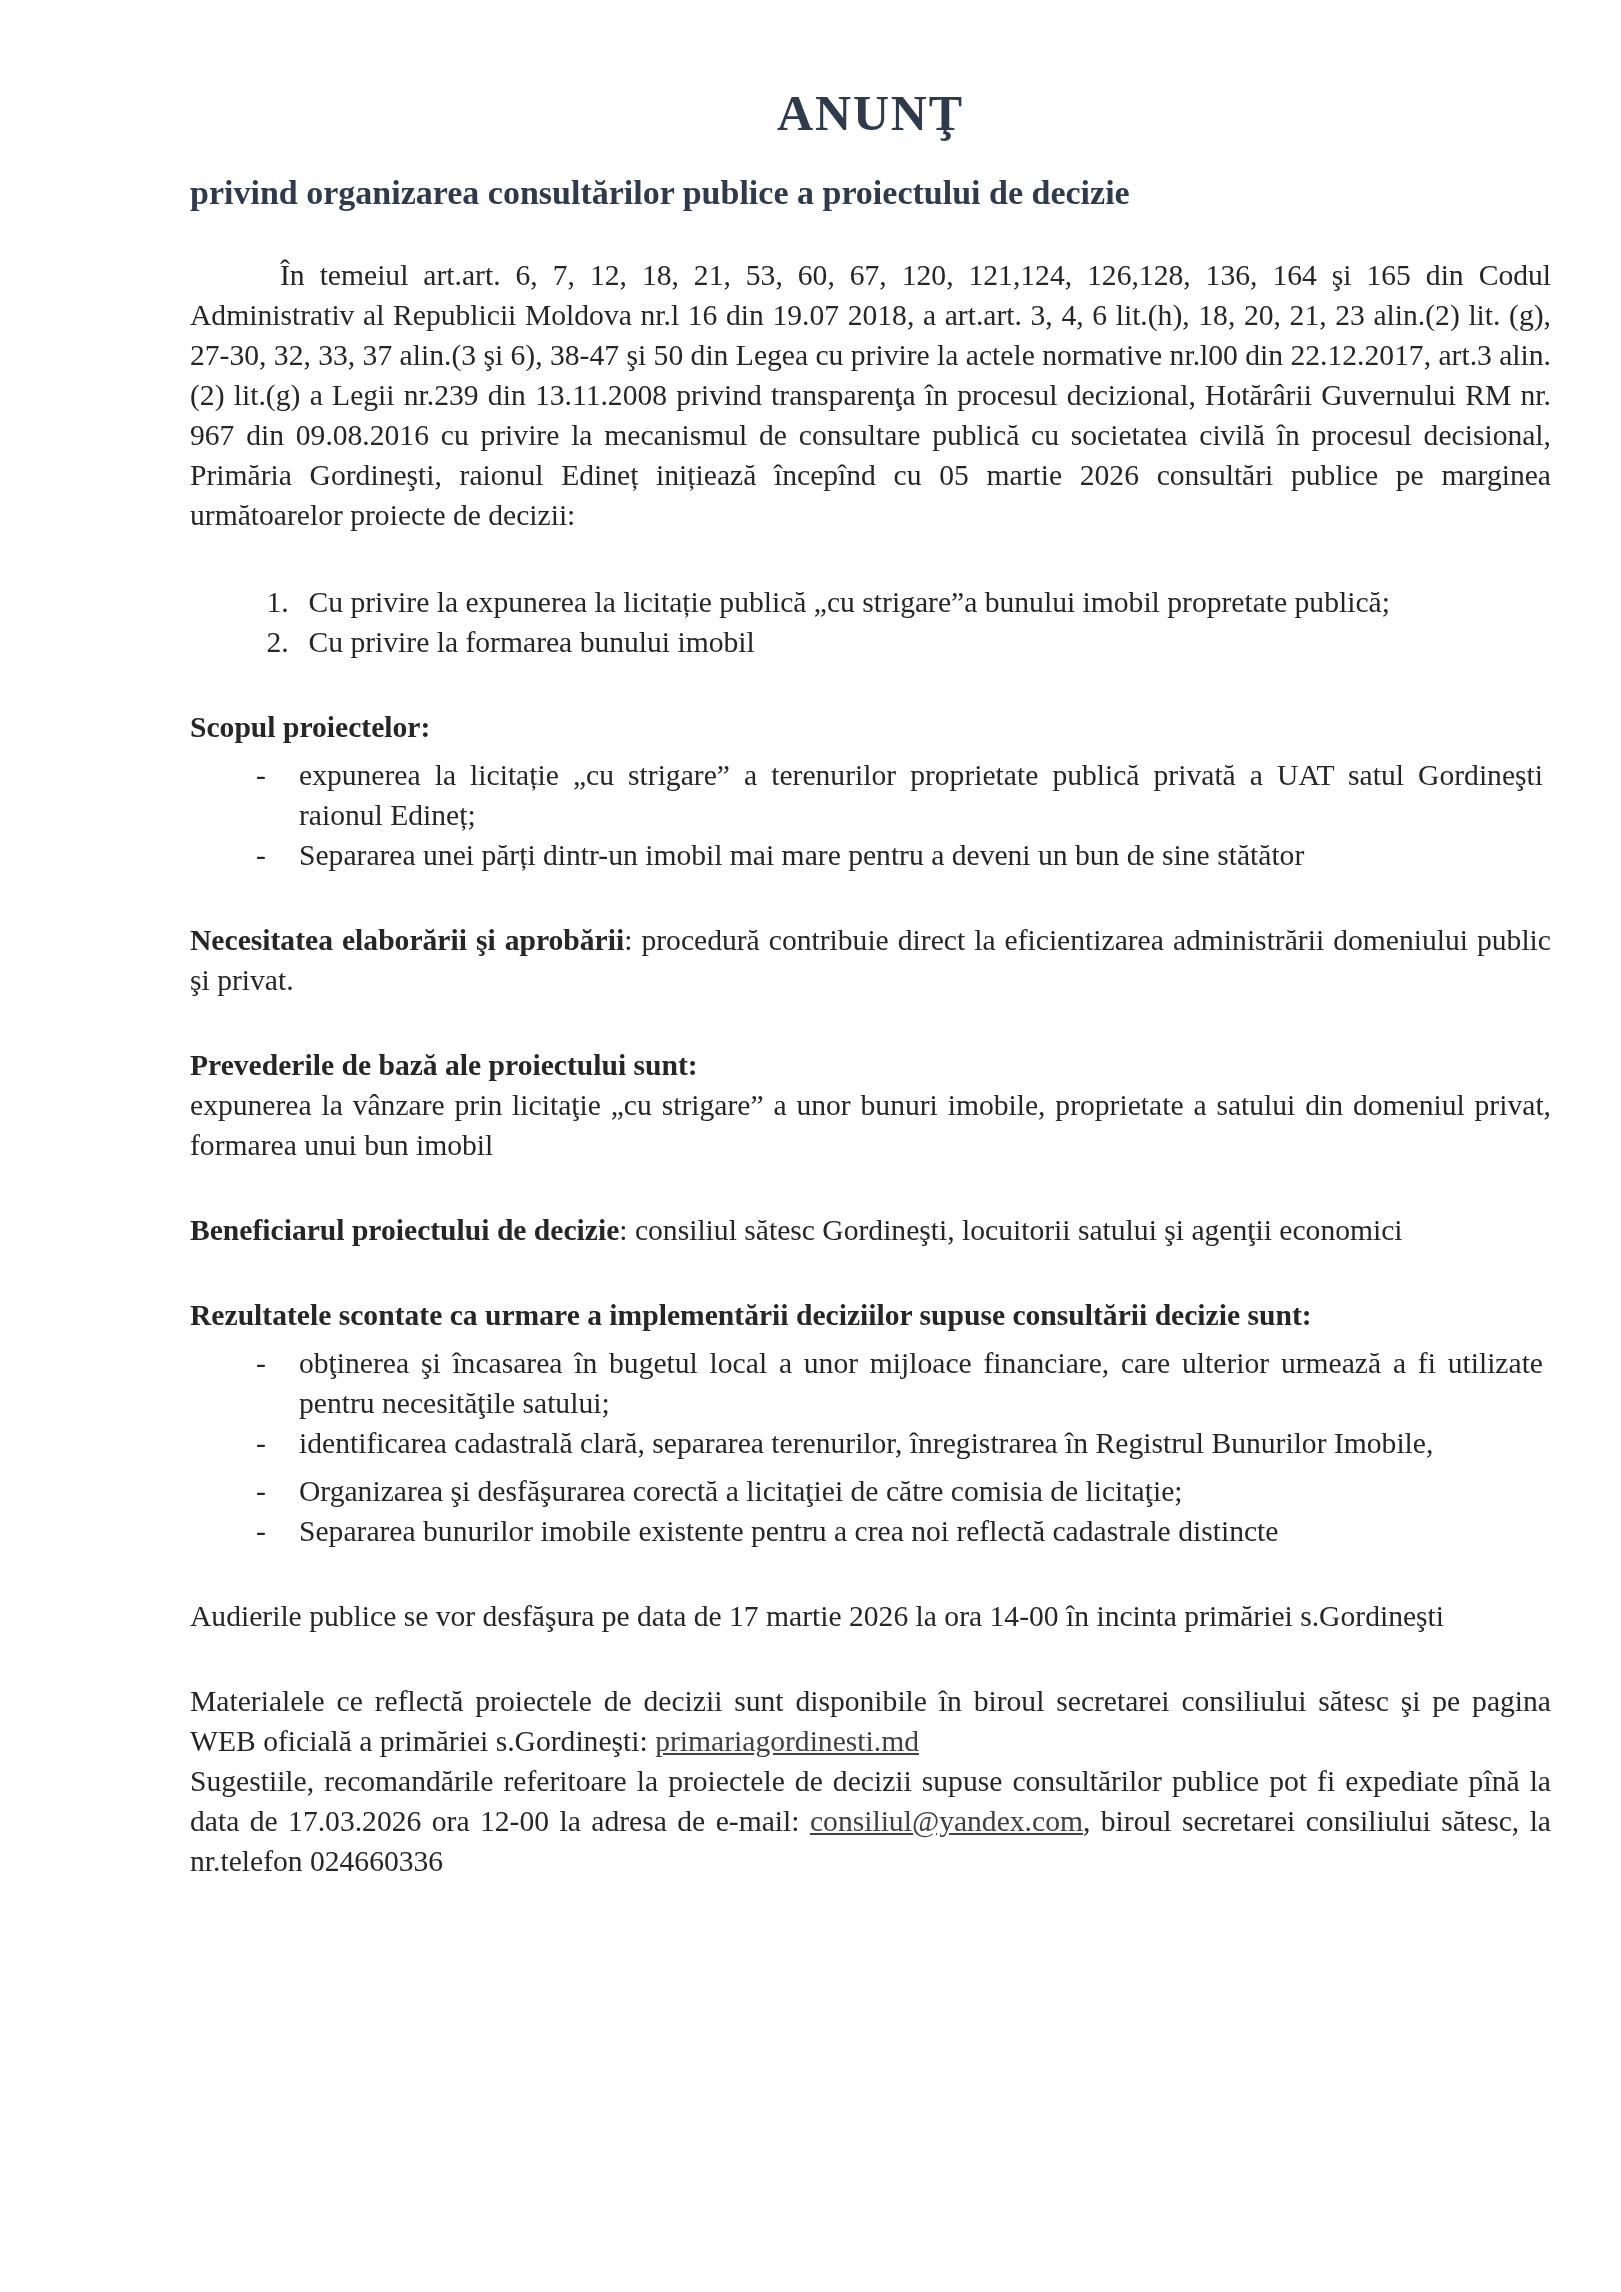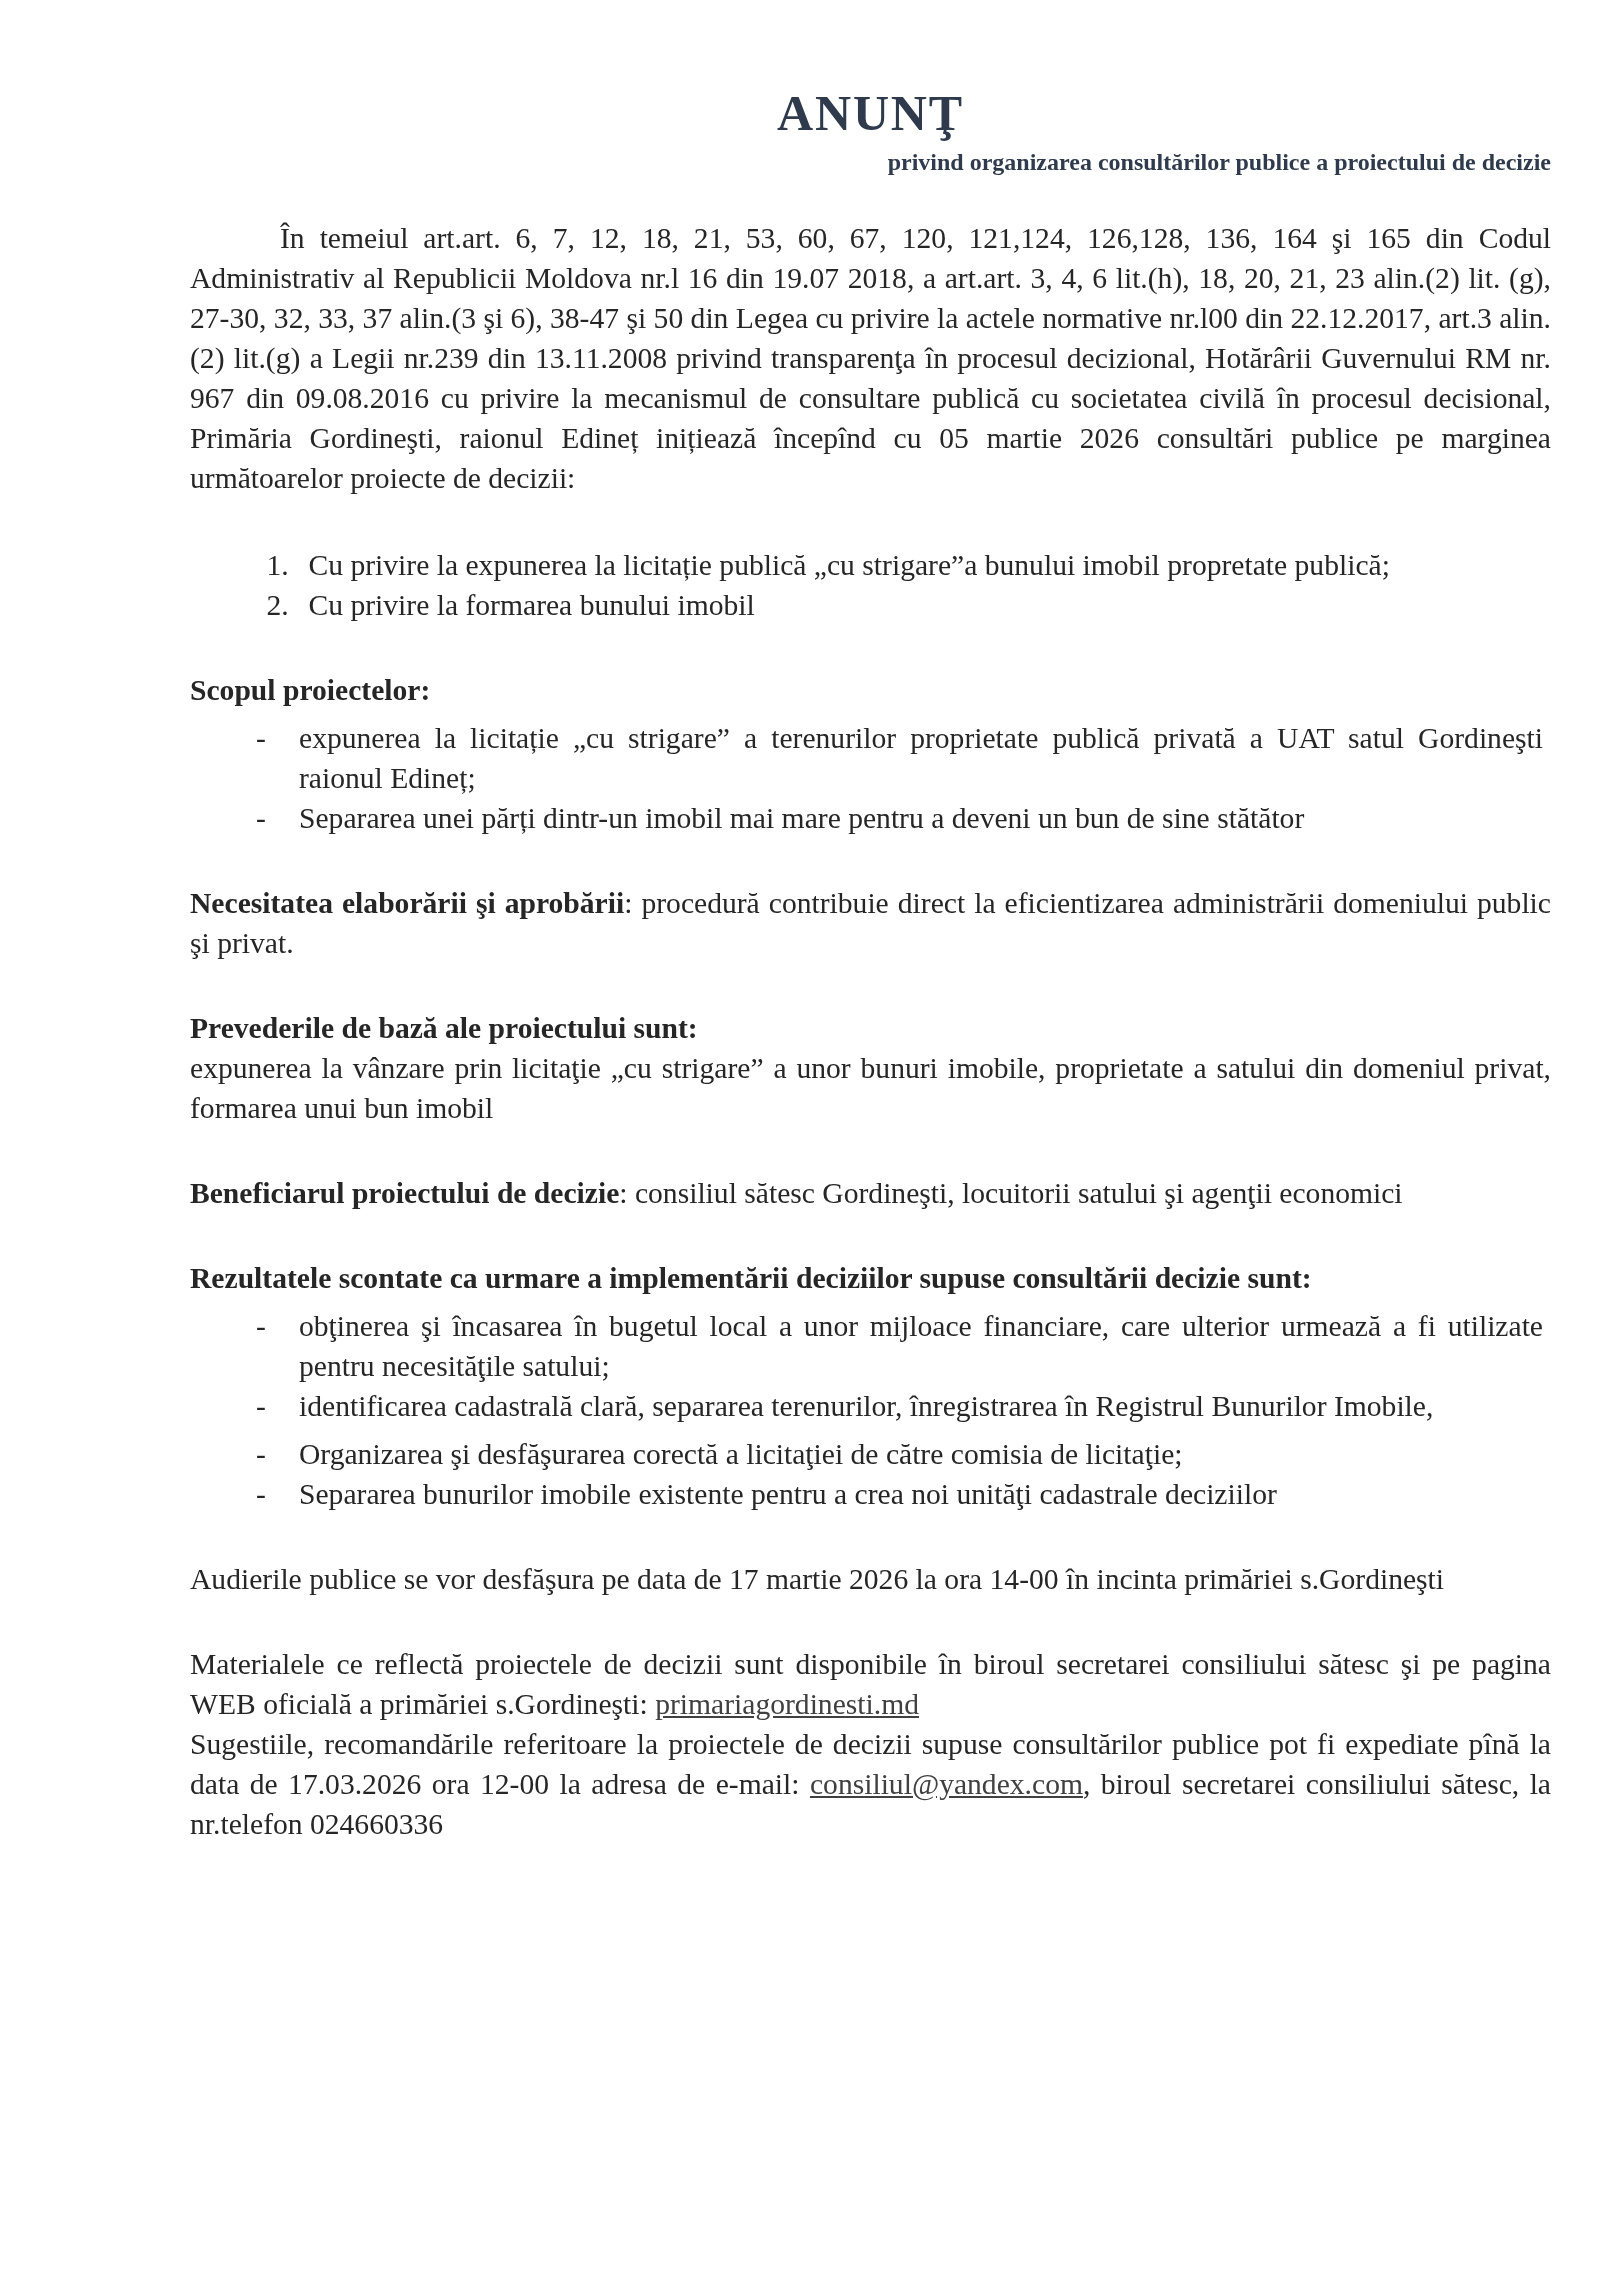--- a/index.html
+++ b/index.html
@@ -23,23 +23,23 @@
   h1.doc-title {
     margin: 0;
     text-align: center;
     font-size: 50px;
     line-height: 1.1;
     font-weight: bold;
     color: #2f3b4c;
     letter-spacing: 1.8px;
   }
   h2.doc-subtitle {
-    margin: 7px 0 0 0;
-    text-align: right;
-    font-size: 24px;
+    margin: 32px 0 0 0;
+    text-align: left;
+    font-size: 34px;
     line-height: 1.2;
     font-weight: bold;
     color: #2f3b4c;
   }
   p, li {
     font-size: 29.6px;
     line-height: 40px;
     margin: 0;
     text-align: justify;
   }
@@ -110,21 +110,21 @@
   <p class="sec"><span class="bold">Beneficiarul proiectului de decizie</span><span>: consiliul sătesc Gordineşti, locuitorii satului şi agenţii economici</span></p>
 
   <p class="sec bold">Rezultatele scontate ca urmare a implementării deciziilor supuse consultării decizie sunt:</p>
   <ul class="dash-list">
     <li>obţinerea şi încasarea în bugetul local a unor mijloace financiare, care ulterior urmează a fi utilizate pentru necesităţile satului;</li>
     <li>identificarea cadastrală clară, separarea terenurilor, înregistrarea în Registrul Bunurilor Imobile,</li>
   </ul>
 
   <ul class="dash-list">
     <li>Organizarea şi desfăşurarea corectă a licitaţiei de către comisia de licitaţie;</li>
-    <li>Separarea bunurilor imobile existente pentru a crea noi unităţi cadastrale deciziilor</li>
+    <li>Separarea bunurilor imobile existente pentru a crea noi reflectă cadastrale distincte</li>
   </ul>
 
   <p class="sec">Audierile publice se vor desfăşura pe data de 17 martie 2026 la ora 14-00 în incinta primăriei s.Gordineşti</p>
 
   <p class="sec"><span>Materialele ce reflectă proiectele de decizii sunt disponibile în biroul secretarei consiliului sătesc şi pe pagina WEB oficială a primăriei s.Gordineşti: </span><a class="doc-link">primariagordinesti.md</a></p>
 
   <p><span>Sugestiile, recomandările referitoare la proiectele de decizii supuse consultărilor publice pot fi expediate pînă la data de 17.03.2026 ora 12-00 la adresa de e-mail: </span><a class="doc-link">consiliul@yandex.com</a><span>, biroul secretarei consiliului sătesc, la nr.telefon 024660336</span></p>
 
 </div>
 

